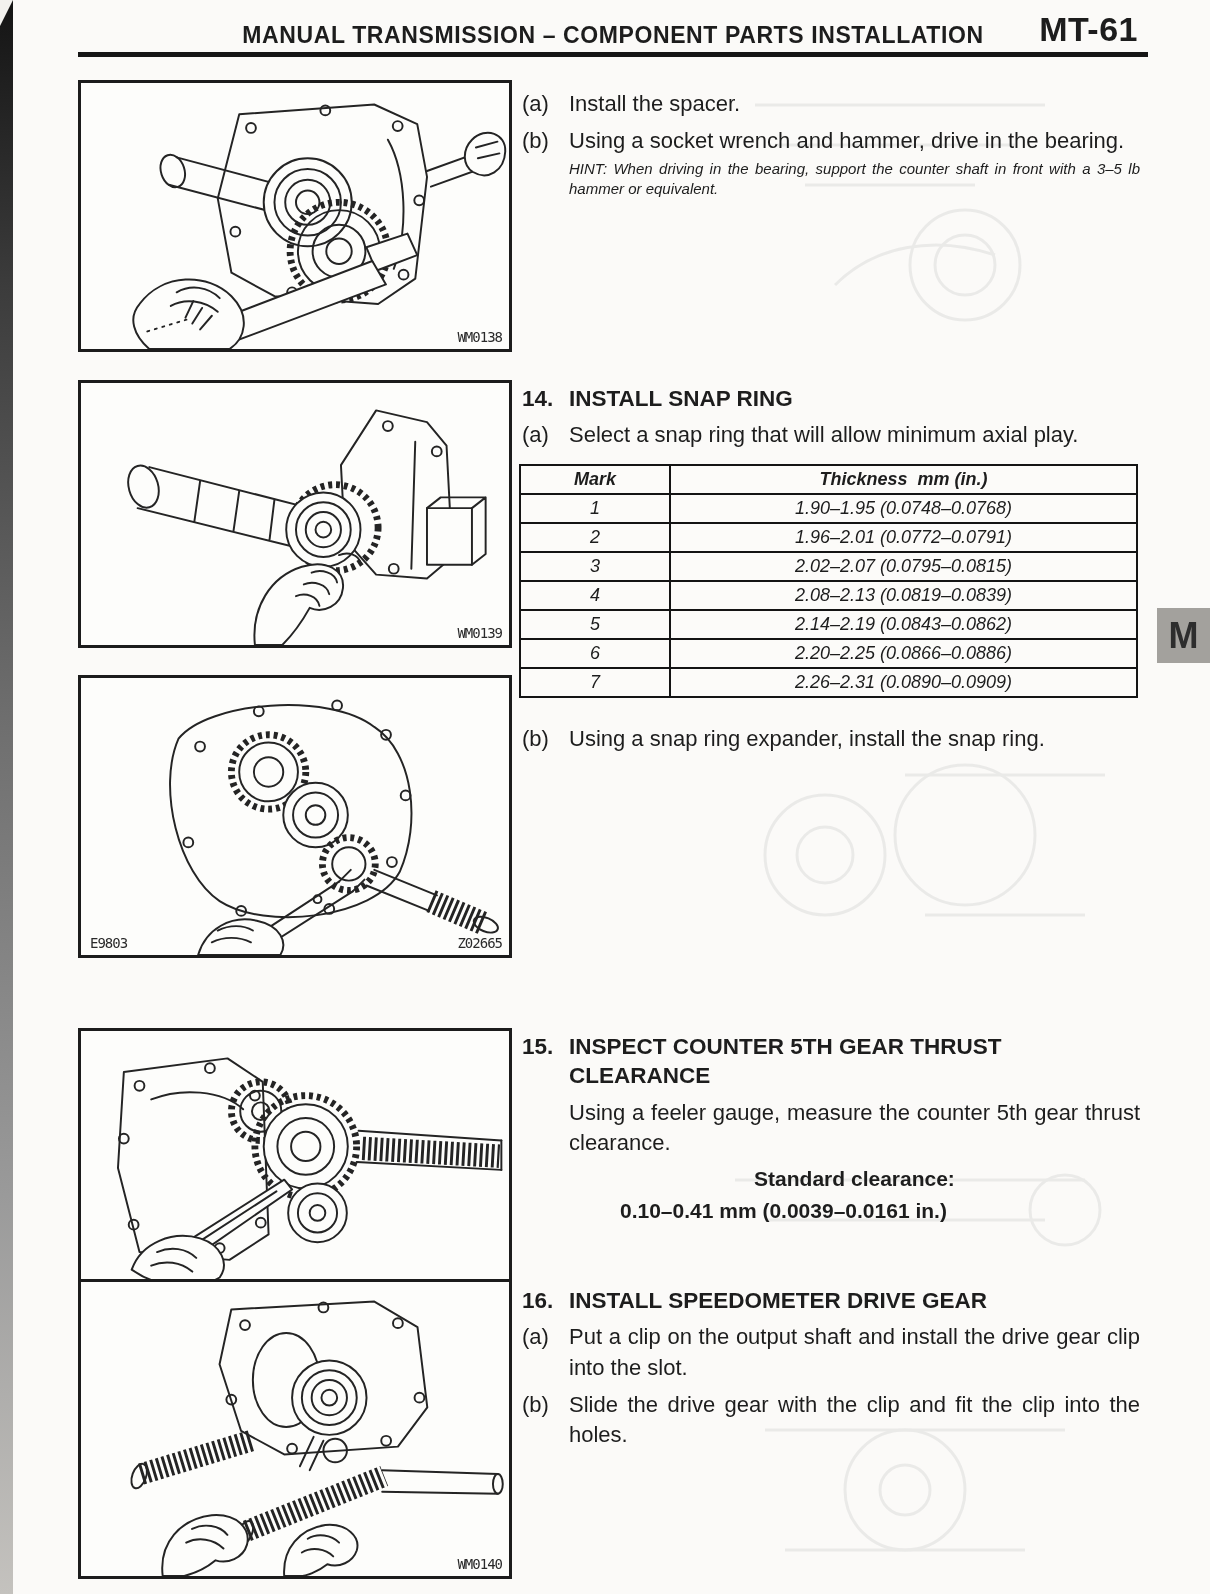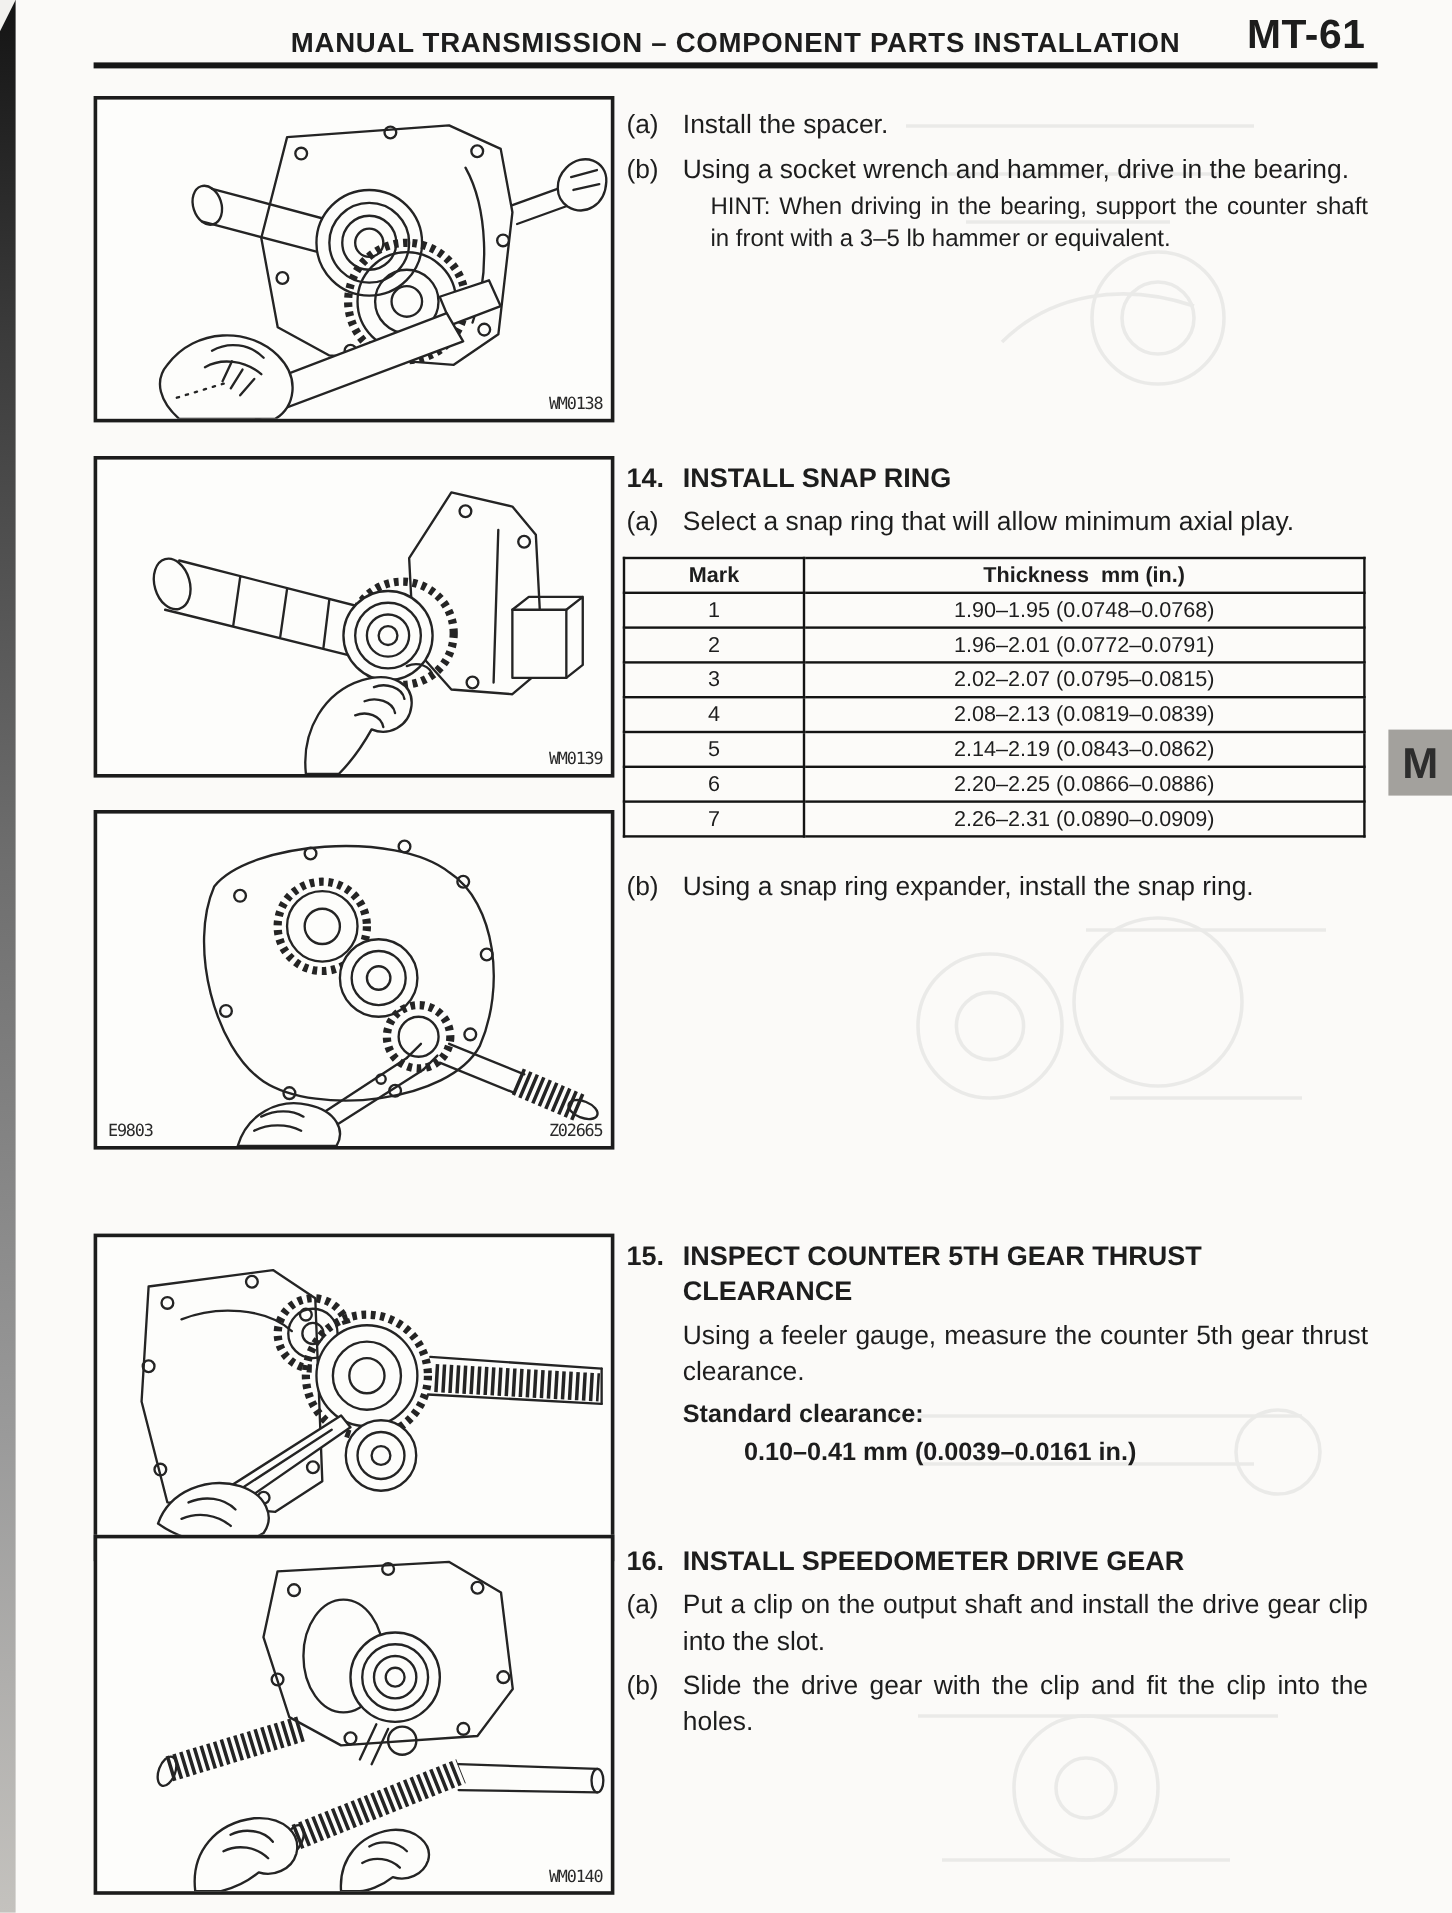--- a/index.html
+++ b/index.html
@@ -42,30 +42,30 @@
   .knurl{stroke:#242424;fill:none;stroke-dasharray:3 3;}
 
   
   .sec{position:absolute;left:522px;width:618px;}
   .sec-head{display:flex;font-weight:700;font-size:22.5px;line-height:1.3;}
   .sec-num{width:47px;flex:none;}
   .sec-title{flex:1;}
   .step{display:flex;font-size:22px;line-height:1.38;margin-top:7px;}
   .step-label{width:47px;flex:none;}
   .step-text{flex:1;text-align:justify;}
-  .hint{margin-left:70px;font-size:20px;line-height:1.38;text-align:justify;margin-top:2px;}
+  .hint{margin-left:47px;font-size:15px;line-height:1.38;text-align:justify;margin-top:2px;font-style:italic;}
   .body-text{margin-left:47px;font-size:22px;line-height:1.38;text-align:justify;margin-top:7px;}
-  .spec-label{margin-left:47px;font-weight:700;font-size:21px;margin-top:9px;}
+  .spec-label{margin-left:47px;font-weight:700;font-size:21px;margin-top:9px;text-align:center;}
   .spec-value{margin-left:98px;font-weight:700;font-size:21px;margin-top:8px;}
 
   
   table.spec{border-collapse:collapse;margin:13px 0 0 -3px;width:619px;
     font-size:18px;background:#fcfbf9;}
   table.spec th,table.spec td{border:2px solid #141414;text-align:center;
-    padding:3px 18px;height:24px;box-sizing:border-box;}
+    padding:3px 18px;height:24px;box-sizing:border-box;font-style:italic;}
   table.spec th{font-weight:700;white-space:pre;}
   table.spec .c-mark{width:150px;}
   .after-table{margin-top:26px;}
 
   
   .ghost{position:absolute;opacity:.07;pointer-events:none;}
   .ghost svg{display:block;width:100%;height:100%;}
   .g{stroke:#20242c;fill:none;stroke-width:3;}
 </style>
 </head>

